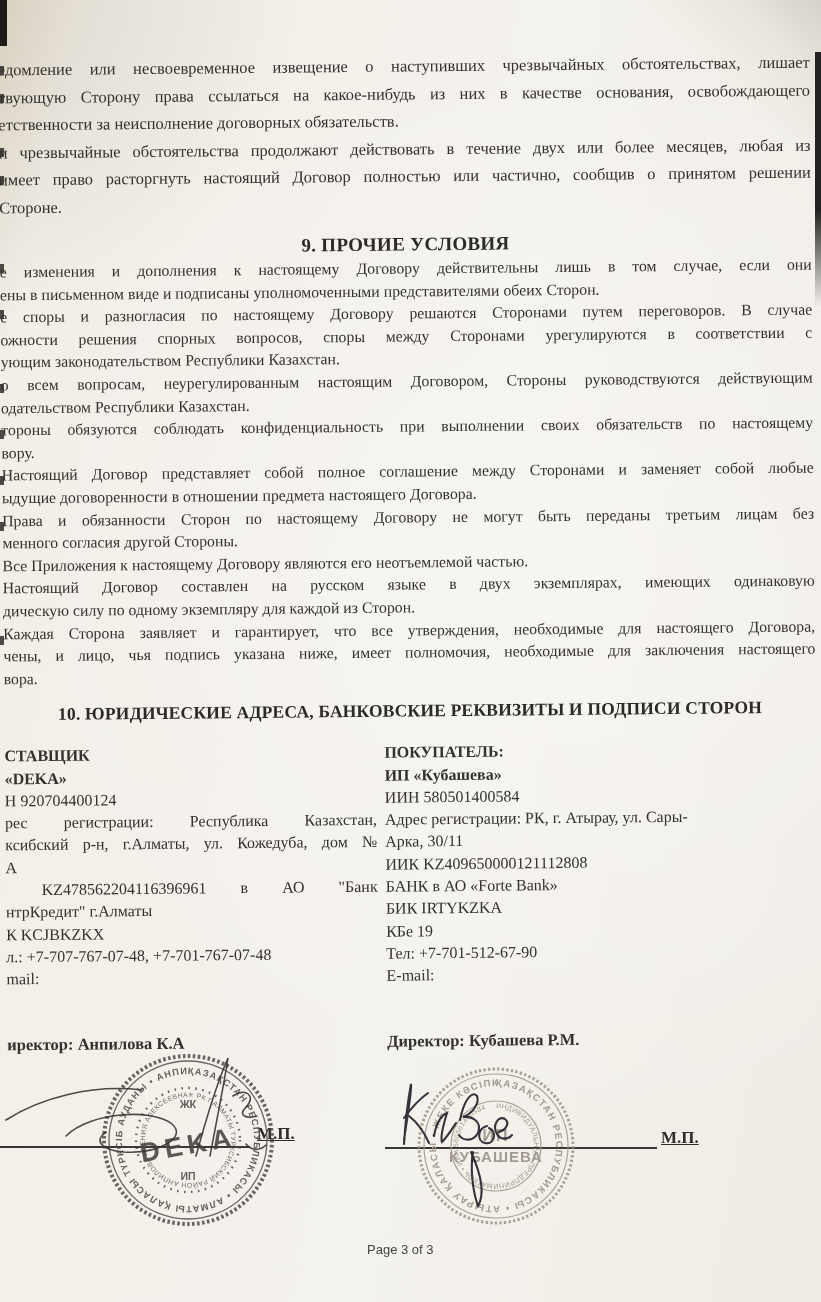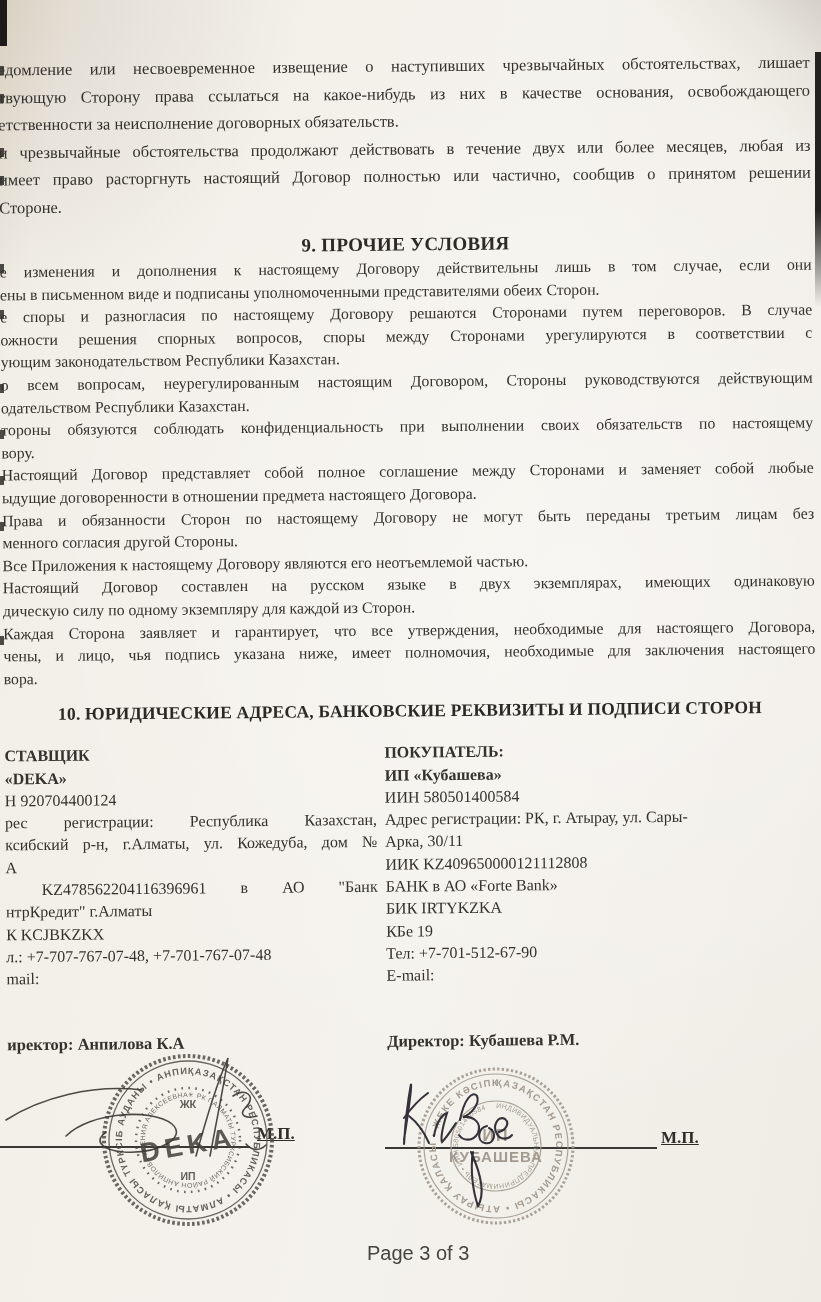--- a/index.html
+++ b/index.html
@@ -44,21 +44,21 @@
   .mp-left{left:257px; top:1124px;}
   .mp-right{left:661px; top:1128px;}
 
   .stamp{position:absolute;}
   .stamp-left{left:98px; top:1050px;}
   .stamp-right{left:413px; top:1063px;}
   .stamp text{font-family:"Liberation Sans", sans-serif;}
   .sigs{position:absolute; left:0; top:1040px;}
 
   .footer{position:absolute; left:367px; top:1242px; font-family:"Liberation Sans", sans-serif;
-    font-size:20px; color:#454441;}
+    font-size:13px; color:#454441;}
 </style>
 </head>
 <body>
 
 <div class="page">
 
   <div class="fold-shadow"></div>
   <div class="edge-topleft"></div>
   <div class="edge-right"></div>
   <div class="tick" style="top:66px"></div>

